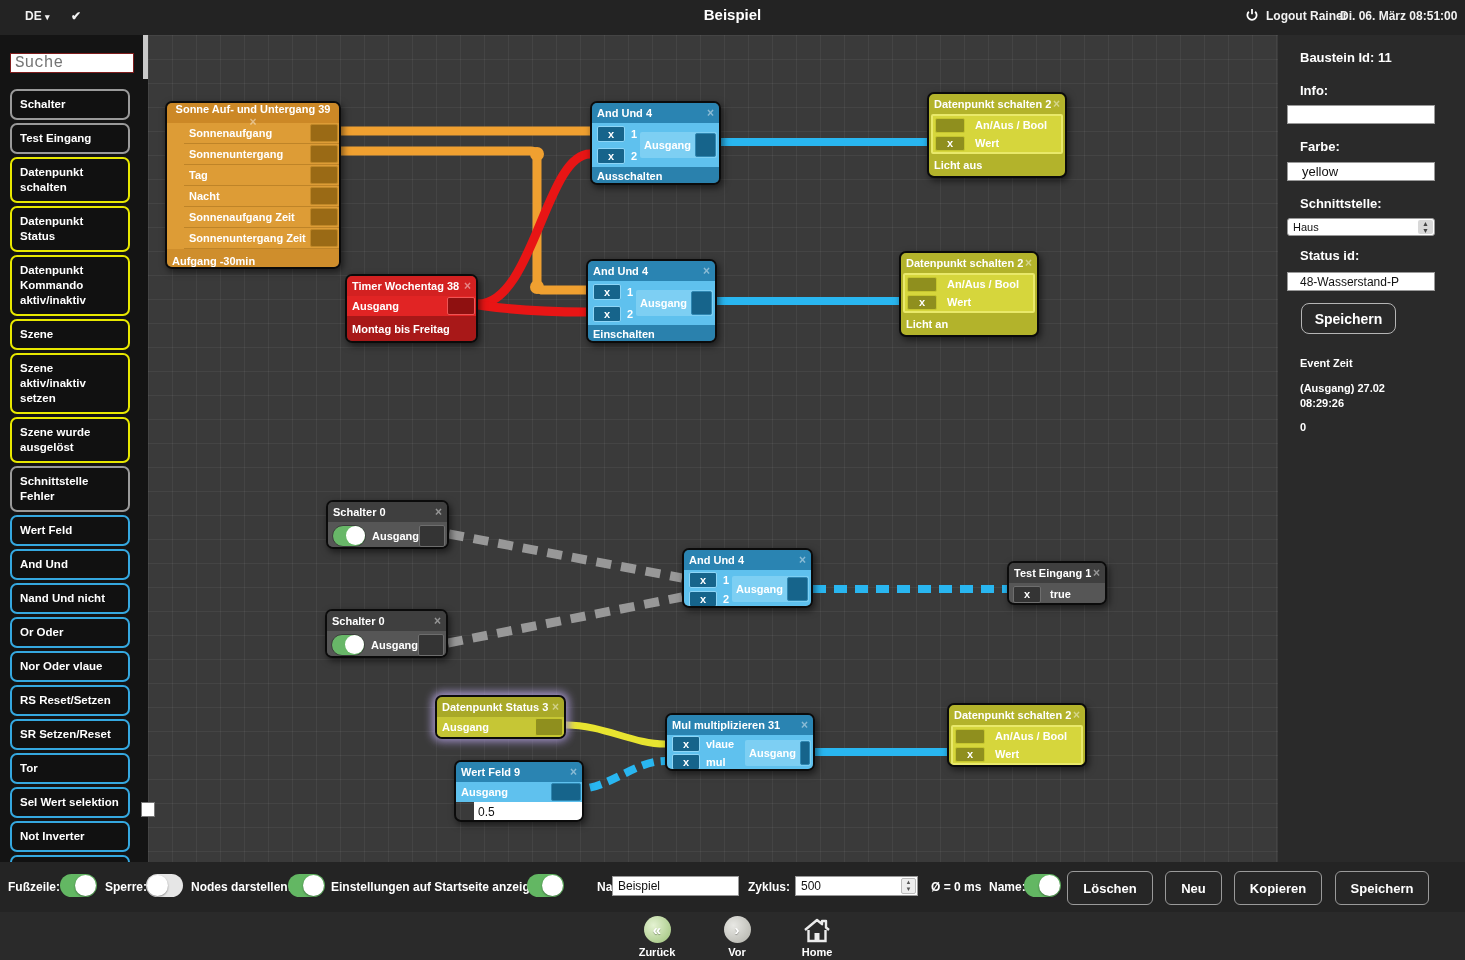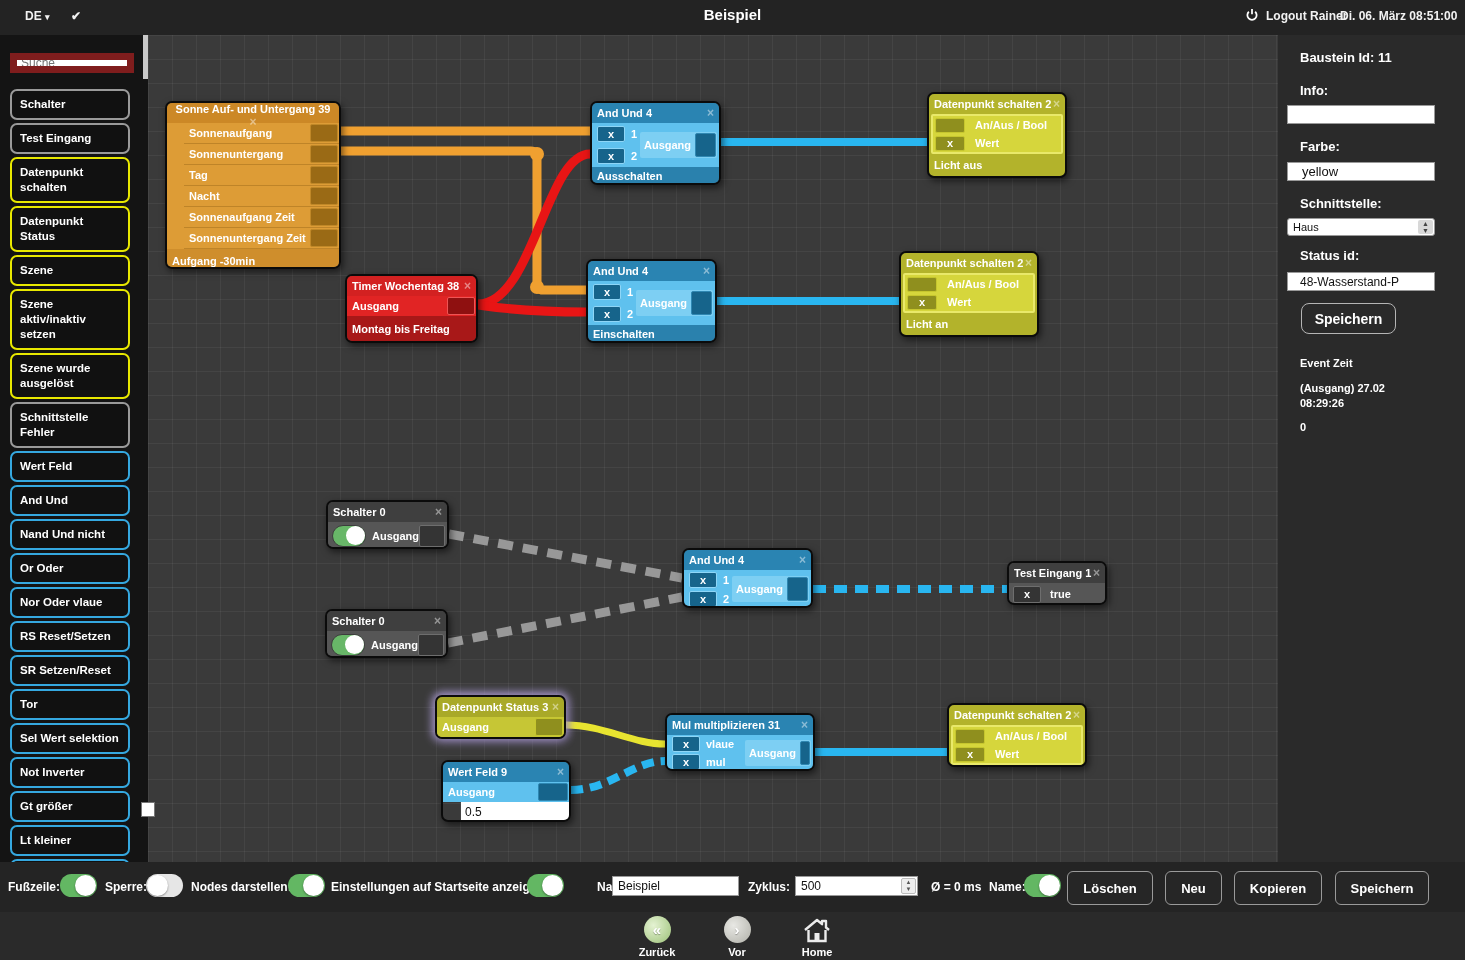--- a/index.html
+++ b/index.html
@@ -5,21 +5,21 @@
   html,body{margin:0;padding:0;background:#1a1a1a;font-family:"Liberation Sans",sans-serif;}
   #app{position:relative;width:1465px;height:960px;background:#2a2a2a;overflow:hidden;color:#fff;}
 
   
   #topbar{position:absolute;left:0;top:0;width:1465px;height:35px;background:#232323;}
   #topbar .t{position:absolute;top:9px;font-size:12px;font-weight:bold;color:#f2f2f2;}
   #title{position:absolute;left:0;right:0;top:6px;text-align:center;font-size:15px;font-weight:bold;color:#fff;}
 
   
   #sidebar{position:absolute;left:0;top:35px;width:148px;height:827px;background:#141414;box-sizing:border-box;padding:18px 9px 0 10px;}
-  #search{width:124px;height:20px;border:7px solid #7f1d1d;background:#fff;color:#222;font-size:12px;padding:0 4px;box-sizing:border-box;margin-bottom:16px;font-family:Liberation Sans, sans-serif;}
+  #search{width:124px;height:20px;border:1px solid #7f1d1d;background:#fff;color:#222;font-size:16px;padding:0 4px;box-sizing:border-box;margin-bottom:16px;font-family:Liberation Mono, monospace;}
   .sitem{box-sizing:border-box;width:120px;border:2px solid;border-radius:7px;background:#111;color:#fff;font-size:11.5px;font-weight:bold;line-height:15px;padding:6px 8px;margin-bottom:3px;cursor:pointer;}
   .b-gy{border-color:#9a9a9a;} .b-ye{border-color:#e8e800;} .b-bl{border-color:#35a8e0;}
   #vscroll{position:absolute;right:0;top:0;width:5px;height:44px;background:#c9c9c9;}
   #hscroll{position:absolute;left:141px;top:802px;width:12px;height:13px;background:#fff;border:1px solid #777;z-index:30;}
 
   
   #canvas{position:absolute;left:148px;top:35px;width:1130px;height:827px;background-color:#3a3a3a;
     background-image:linear-gradient(rgba(255,255,255,.05) 1px,transparent 1px),linear-gradient(90deg,rgba(255,255,255,.05) 1px,transparent 1px);
     background-size:24px 24px;}
   #wires{position:absolute;left:0;top:0;width:1130px;height:827px;}
@@ -105,20 +105,21 @@
     <span class="t" style="left:1266px;">Logout Rainer</span>
     <span class="t" style="left:1340px;">Di. 06. März 08:51:00</span>
   </div>
 
   <div id="sidebar">
     <input id="search" placeholder="Suche" style="">
     <div class="sitem b-gy">Schalter</div>
     <div class="sitem b-gy">Test Eingang</div>
     <div class="sitem b-ye">Datenpunkt schalten</div>
     <div class="sitem b-ye">Datenpunkt Status</div>
+    <div class="sitem b-ye">Datenpunkt Kommando aktiv/inaktiv</div>
     <div class="sitem b-ye">Szene</div>
     <div class="sitem b-ye">Szene aktiv/inaktiv setzen</div>
     <div class="sitem b-ye">Szene wurde ausgelöst</div>
     <div class="sitem b-gy">Schnittstelle Fehler</div>
     <div class="sitem b-bl">Wert Feld</div>
     <div class="sitem b-bl">And Und</div>
     <div class="sitem b-bl">Nand Und nicht</div>
     <div class="sitem b-bl">Or Oder</div>
     <div class="sitem b-bl">Nor Oder vlaue</div>
     <div class="sitem b-bl">RS Reset/Setzen</div>
@@ -354,21 +355,21 @@
       <div class="hd">
           <span>Datenpunkt Status 3</span>
           <span class="cx">×</span>
         </div>
       <div style="height:20px;background:#c6c635;display:flex;align-items:center;justify-content:space-between;padding-left:5px;">
         <span>Ausgang</span>
         <span class="sport" style="background:#8f8f1e;border-color:#c6c62e;"></span>
       </div>
     </div>
 
-    <div class="nb" style="left:293px;top:725px;width:130px;height:62px;">
+    <div class="nb" style="left:306px;top:725px;width:130px;height:62px;">
       <div class="hd hd-bl">
           <span>Wert Feld 9</span>
           <span class="cx">×</span>
         </div>
       <div class="bd-bl" style="height:20px;display:flex;align-items:center;justify-content:space-between;padding-left:5px;">
         <span>Ausgang</span>
         <span class="oport" style="height:18px;"></span>
       </div>
       <div class="whitefield">0.5</div>
     </div>

